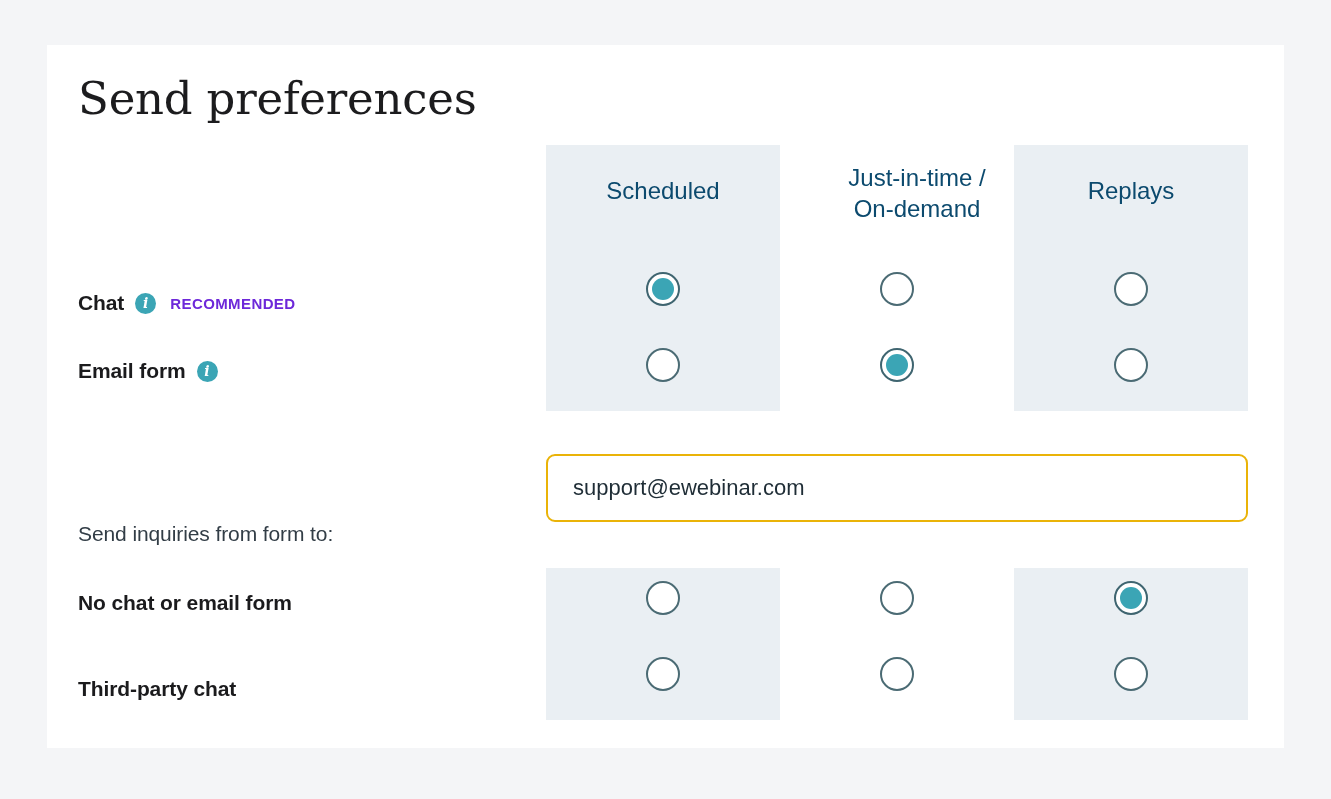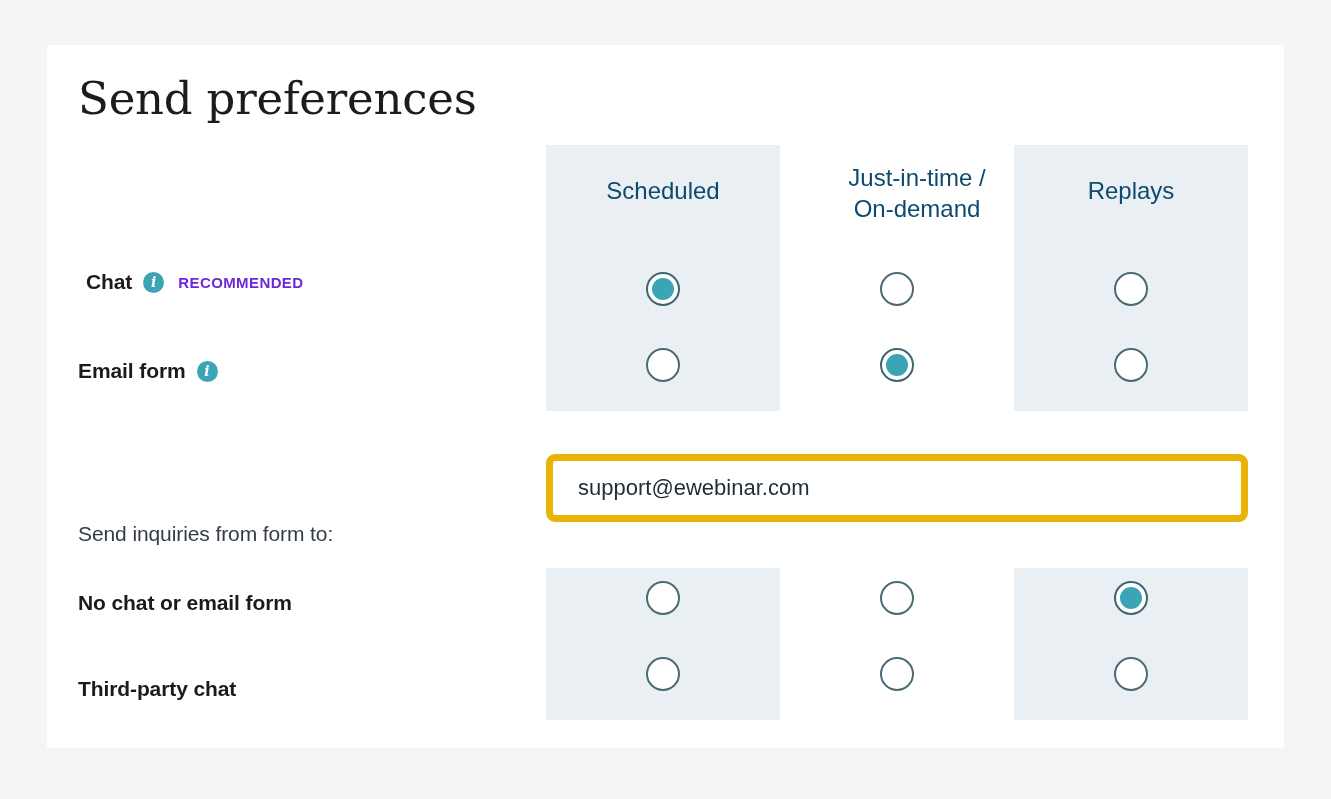--- a/index.html
+++ b/index.html
@@ -81,21 +81,21 @@
     font-size: 21px;
     font-weight: 700;
     letter-spacing: -0.1px;
   }
   .row-label .lbl-text.regular {
     font-weight: 400;
     font-size: 21px;
     color: #323d46;
   }
 
-  .lbl-chat       { top: 225px; margin-left: 8px; }
+  .lbl-chat       { top: 246px; }
   .lbl-emailform  { top: 314px; }
   .lbl-send       { top: 455px; margin-top: 22px; }
   .lbl-nochat     { top: 546px; }
   .lbl-thirdparty { top: 632px; }
 
   
   .info-icon {
     display: inline-flex;
     align-items: center;
     justify-content: center;
@@ -160,21 +160,21 @@
   .rr4 { top: 612px; }  
 
   
   .email-input {
     position: absolute;
     left: 499px;
     top: 409px;
     width: 702px;
     height: 68px;
     box-sizing: border-box;
-    border: 7px solid #eab308;
+    border: 2px solid #eab308;
     border-radius: 9px;
     background: #ffffff;
     font-family: "Liberation Sans", sans-serif;
     font-size: 22px;
     color: #1f2d36;
     padding: 0 25px;
     outline: none;
   }
 </style>
 </head>

